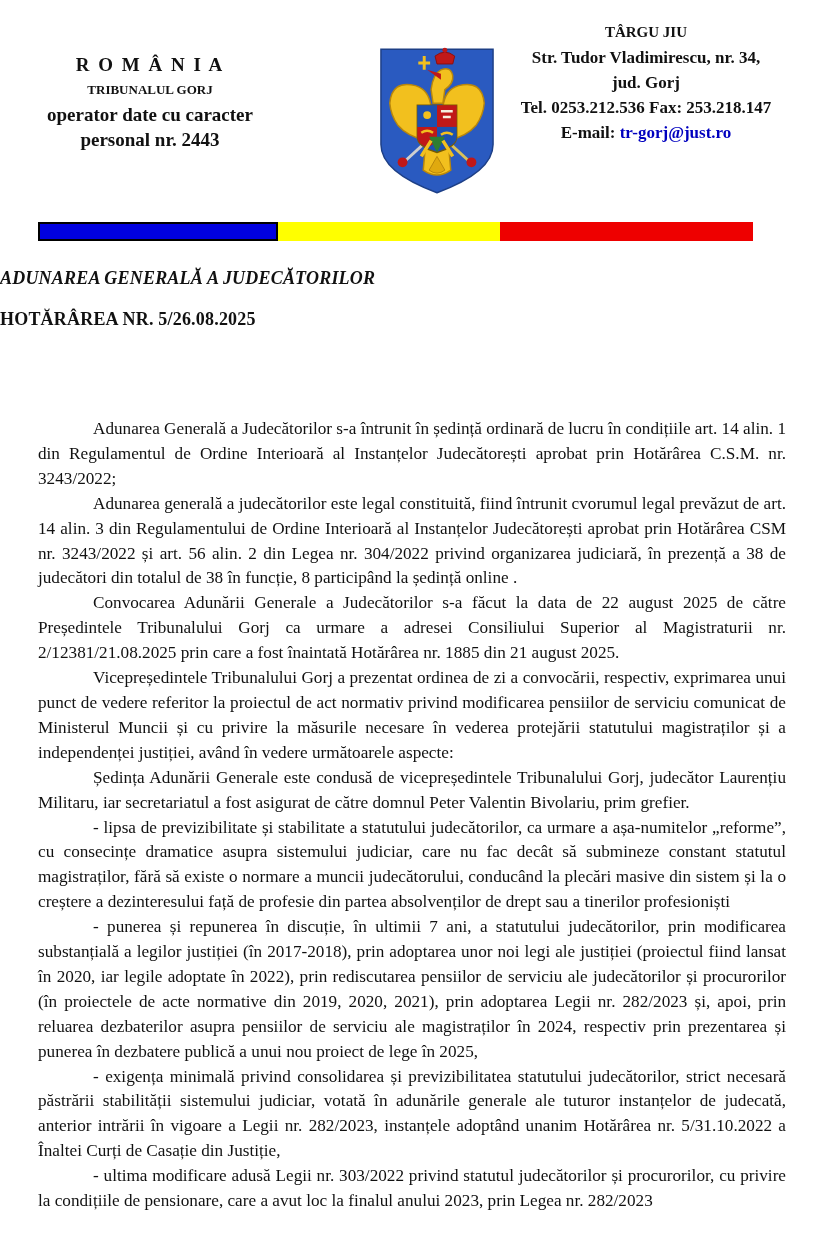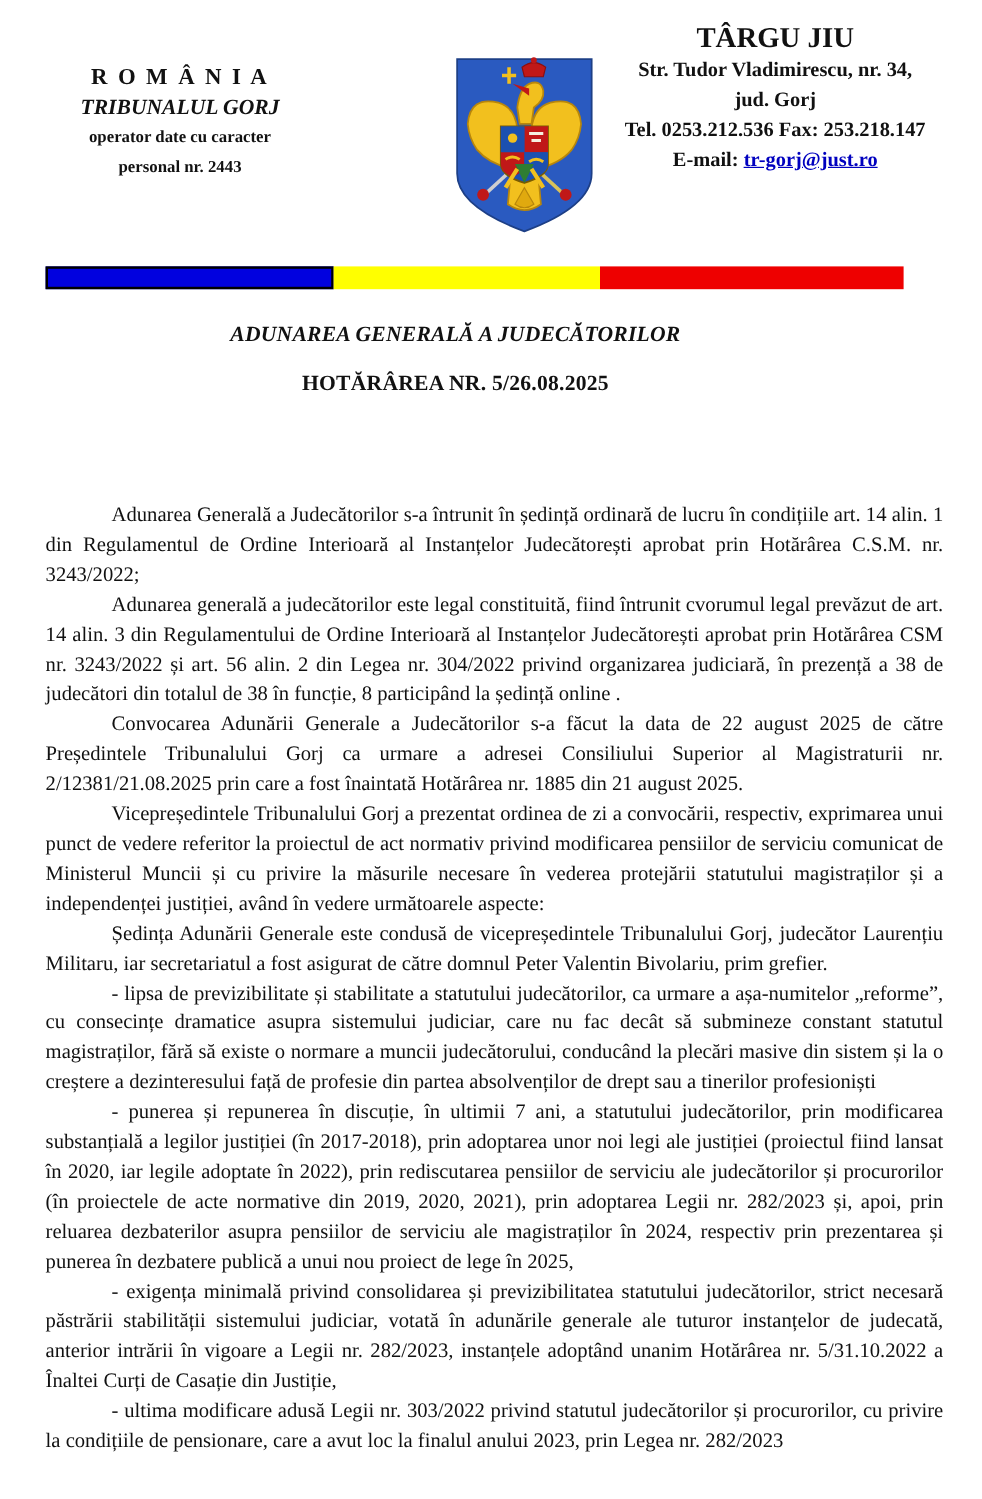--- a/index.html
+++ b/index.html
@@ -15,41 +15,41 @@
     margin: 0 auto;
   }
 
   
   .header { position: absolute; top: 0; left: 0; width: 818px; height: 210px; }
   .header-left {
     position: absolute; top: 52px; left: 40px; width: 220px;
     text-align: center; font-weight: bold; line-height: 25px;
   }
   .hl-country { font-size: 19px; letter-spacing: 2px; }
-  .hl-court   { font-size: 18px; font-style: italic; }
-  .hl-op      { font-size: 14px; }
+  .hl-court   { font-size: 13px; }
+  .hl-op      { font-size: 19px; }
 
   .emblem { position: absolute; top: 45px; left: 378px; width: 118px; height: 152px; }
 
   .header-right {
     position: absolute; top: 20px; left: 486px; width: 320px;
     text-align: center; font-weight: bold; font-size: 17px; line-height: 25px;
   }
-  .hr-city { font-size: 24px; }
-  .email-link { color: #0000bf; text-decoration: underline; font-weight: bold; cursor: pointer; }
+  .hr-city { font-size: 15px; }
+  .email-link { color: #0000bf; font-weight: bold; cursor: pointer; }
 
   
   .flag-bar { position: absolute; top: 222px; left: 38px; width: 715px; height: 19px; display: flex; }
   .flag-seg { height: 100%; }
   .flag-blue   { width: 240px; border: 2px solid #000000; }
   .flag-yellow { width: 222px; }
   .flag-red    { width: 253px; }
 
   
-  .title-block { position: absolute; top: 268px; left: 0; width: 759px; text-align: center; }
+  .title-block { position: absolute; top: 268px; left: 0; width: 759px; text-align: left; }
   .title-line { font-weight: bold; font-style: italic; font-size: 18px; margin-bottom: 20px; letter-spacing: 0.2px; }
   .title-line.plain { font-style: normal; margin-bottom: 0; }
 
   
   .body-text {
     position: absolute; top: 381px; left: 38px; width: 748px;
     font-size: 17.2px; line-height: 24.9px; text-align: justify; margin-top: 36px;
   }
   .body-text p { text-indent: 55px; margin: 0; }
 </style>

